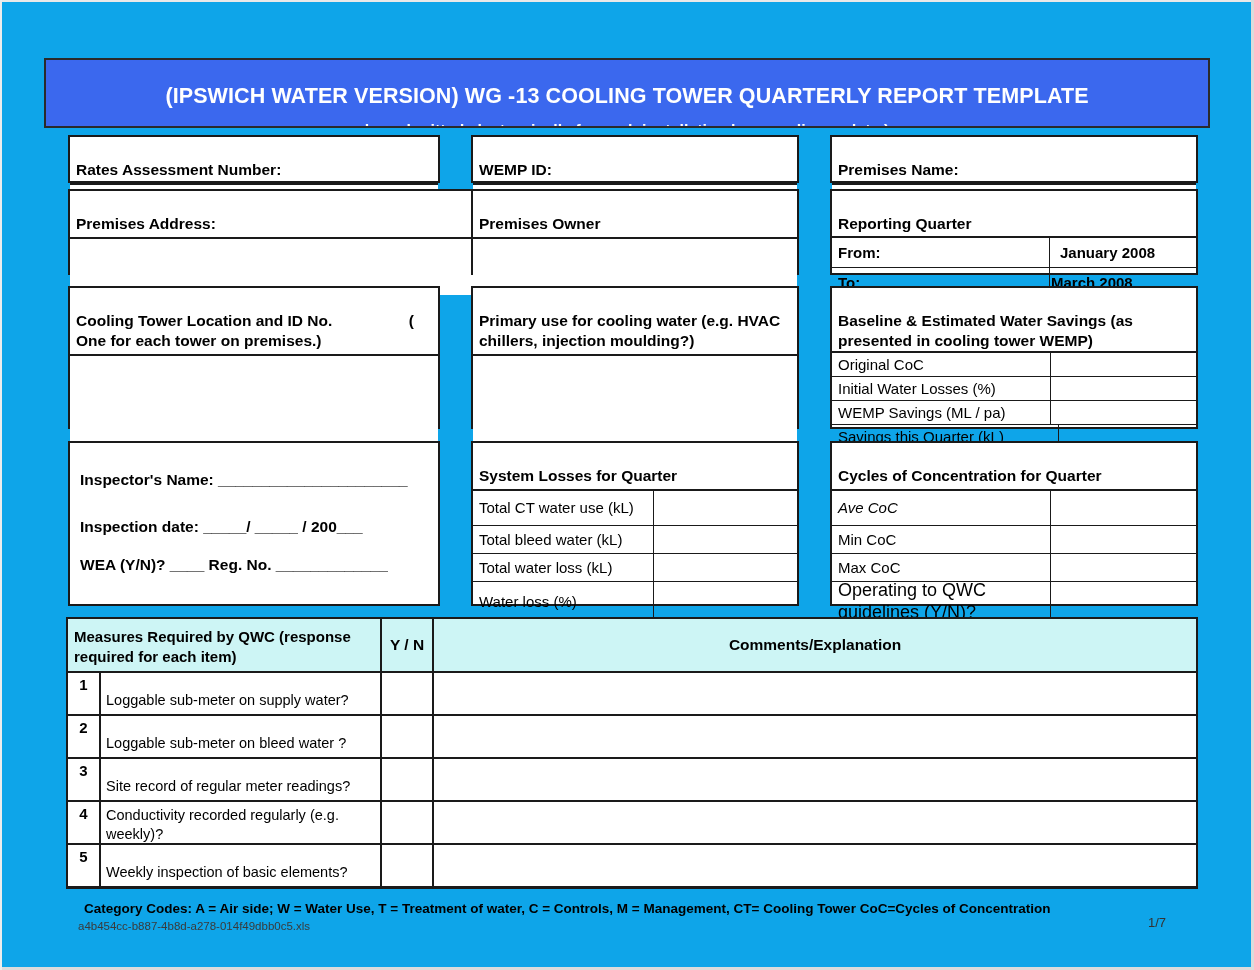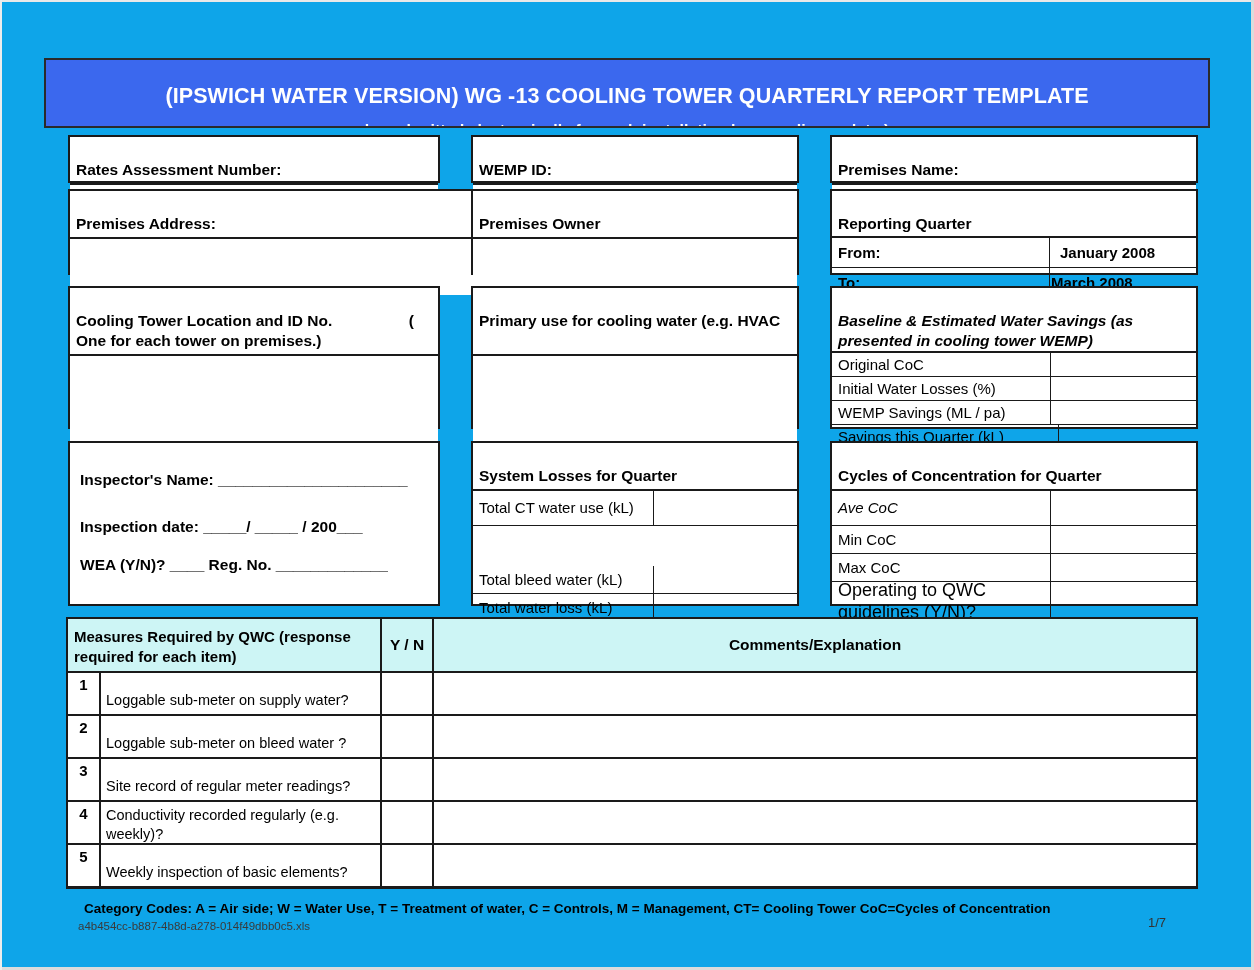--- a/index.html
+++ b/index.html
@@ -271,26 +271,27 @@
       <span>Cooling Tower Location and ID No.</span>
       <span style="position:absolute; right:24px; top:3px;">(</span>
       <div>One for each tower on premises.)</div>
     </div>
     <div class="fbody" style="height:90px;"></div>
   </div>
 
   <div class="fbox" style="left:471px; top:286px; width:328px; height:143px;">
     <div class="fhead" style="height:48px;">
       <div>Primary use for cooling water (e.g. HVAC</div>
+      <div>chillers, injection moulding?)</div>
     </div>
     <div class="fbody" style="height:90px;"></div>
   </div>
 
   <div class="fbox" style="left:830px; top:286px; width:368px; height:143px;">
-    <div class="fhead" style="height:45px;font-style:italic;">
+    <div class="fhead" style="height:45px;">
       <div>Baseline &amp; Estimated Water Savings (as</div>
       <div>presented in cooling tower WEMP)</div>
     </div>
     <div class="srow" style="height:24px;">
       <div class="slabel" style="width:218px;">Original CoC</div>
       <div class="sval slabel"></div>
     </div>
     <div class="srow" style="height:24px;">
       <div class="slabel" style="width:218px;">Initial Water Losses (%)</div>
       <div class="sval slabel"></div>
@@ -310,21 +311,21 @@
     <div class="line" style="left:10px; top:75px;">Inspection date: _____/ _____ / 200___</div>
     <div class="line" style="left:10px; top:113px;">WEA (Y/N)? ____      Reg. No. _____________</div>
   </div>
 
   <div class="fbox" style="left:471px; top:441px; width:328px; height:165px;">
     <div class="fhead" style="height:28px;">System Losses for Quarter</div>
     <div class="srow" style="height:35px;">
       <div class="slabel" style="width:180px;">Total CT water use (kL)</div>
       <div class="sval slabel"></div>
     </div>
-    <div class="srow" style="height:28px;margin-top:40px;">
+    <div class="srow" style="height:28px;">
       <div class="slabel" style="width:180px;">Total bleed water (kL)</div>
       <div class="sval slabel"></div>
     </div>
     <div class="srow" style="height:28px;text-align:center;">
       <div class="slabel" style="width:180px;">Total water loss (kL)</div>
       <div class="sval slabel"></div>
     </div>
     <div class="srow" style="height:40px;">
       <div class="slabel" style="width:180px;">Water loss (%)</div>
       <div class="sval slabel"></div>

